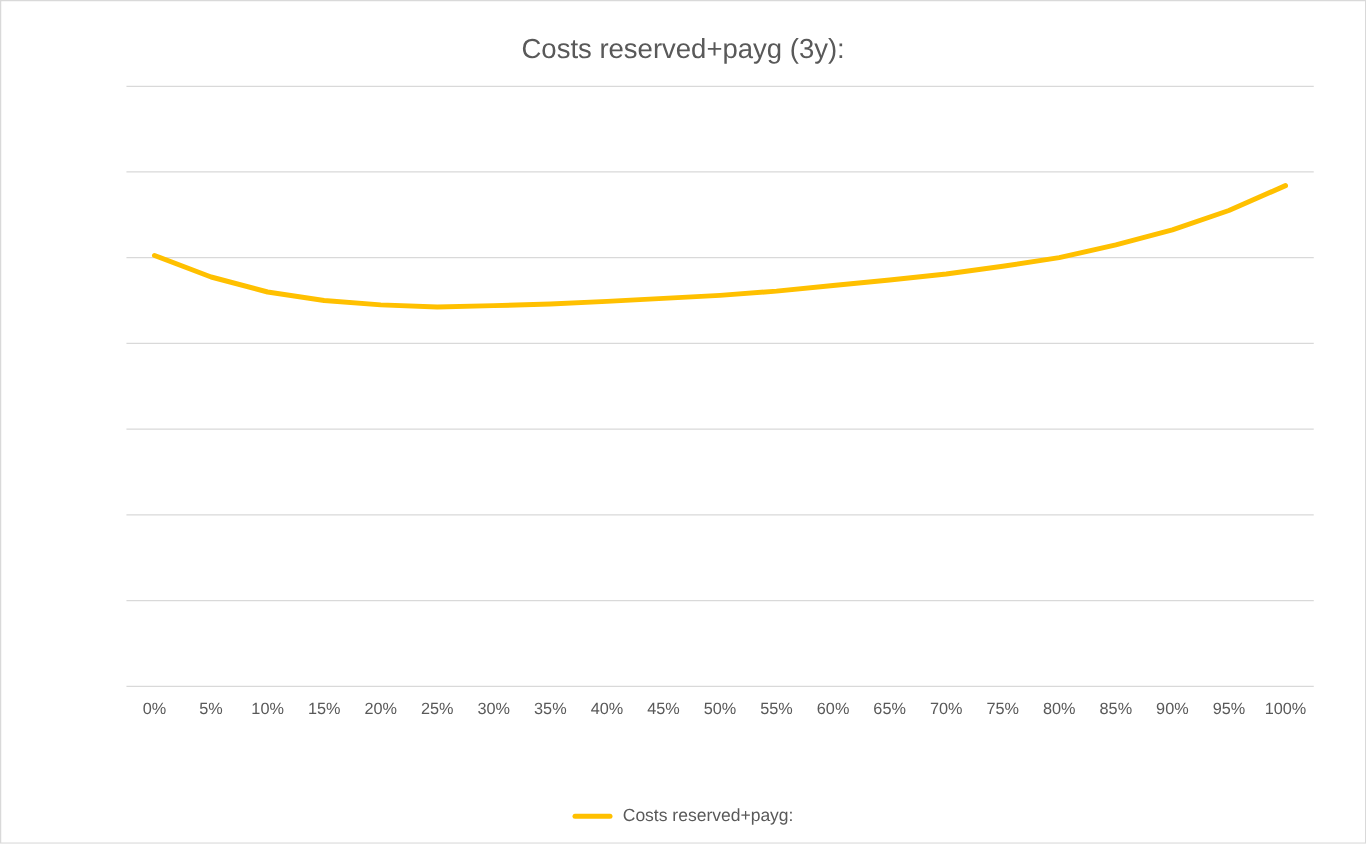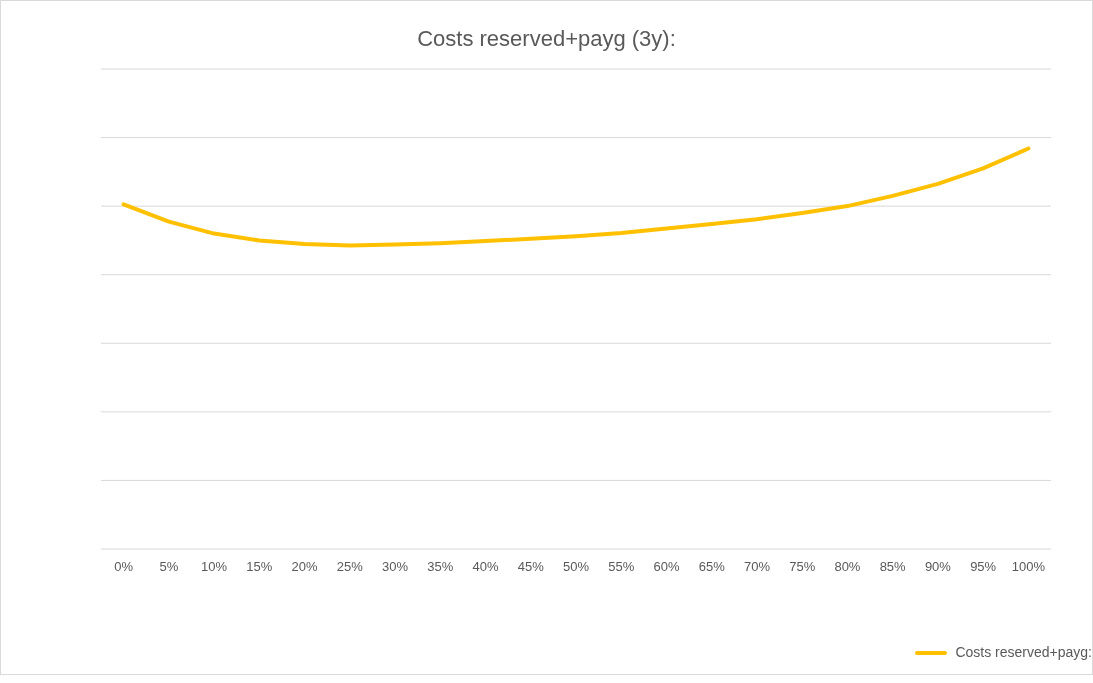--- a/index.html
+++ b/index.html
@@ -2,21 +2,21 @@
 <html><head>
 <meta charset="utf-8">
 <style>
   html,body{margin:0;padding:0;background:#fff;font-family:"Segoe UI",Arial,sans-serif;color:#595959}
   .chart-container{box-sizing:border-box;width:1093px;height:675px;border:1px solid #d9d9d9;position:relative;padding:11px}
   .chart-title{text-align:center;font-size:22px;color:#595959;margin-top:14px;font-weight:400}
   .plot-area{position:absolute;left:100px;top:58px;width:960px;height:530px}
   .grid line{stroke:#d9d9d9;stroke-width:1}
   .axis text{fill:#595959;font-size:13px}
   .series-line{fill:none;stroke:#ffc000;stroke-width:4;stroke-linejoin:round;stroke-linecap:round}
-  .legend{position:absolute;left:0;right:0;bottom:14px;text-align:right;font-size:14px;color:#595959}
+  .legend{position:absolute;left:0;right:0;bottom:14px;text-align:center;font-size:14px;color:#595959}
   .legend-swatch{display:inline-block;width:32px;height:4px;background:#ffc000;vertical-align:middle;margin-right:8px;border-radius:2px}
   .y-tick text{text-anchor:end}
   .x-tick text{text-anchor:middle}
 </style>
 </head>
 <body>
 
 <div class="chart-container">
   <div class="chart-title">Costs reserved+payg (3y):</div>
 

